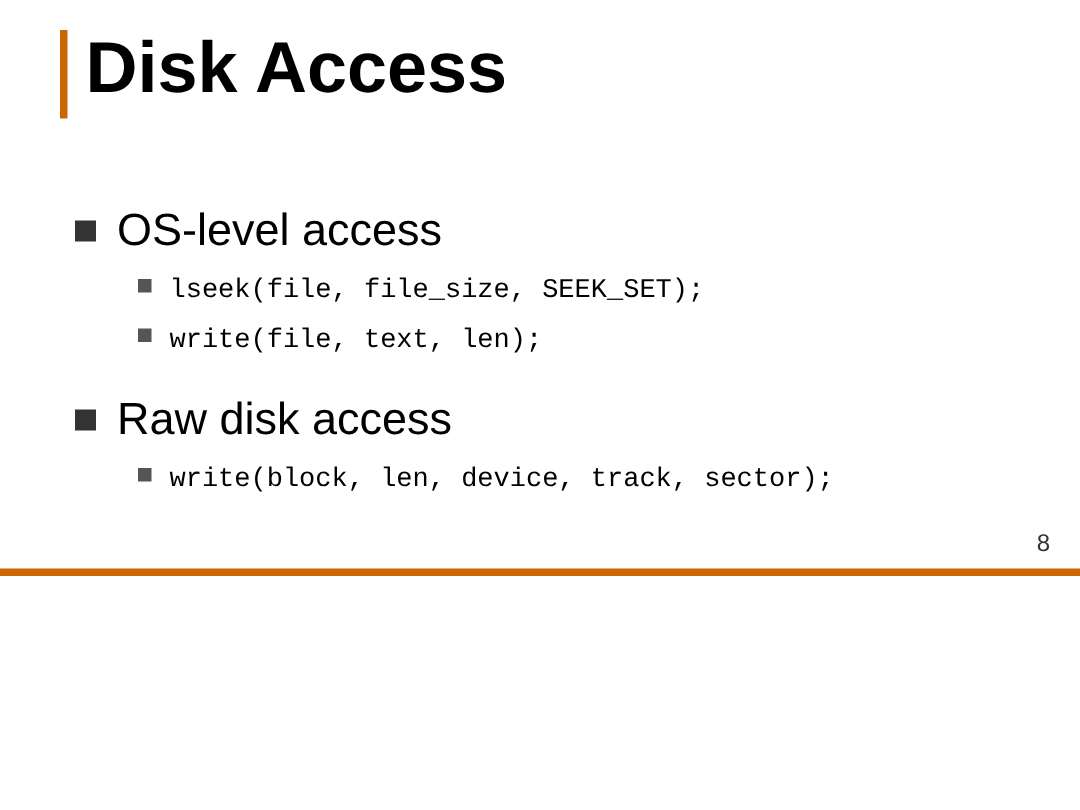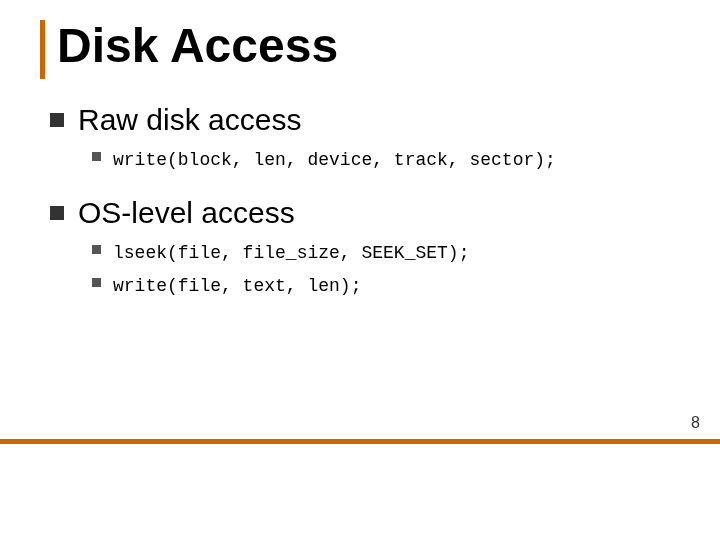--- a/index.html
+++ b/index.html
@@ -12,26 +12,27 @@
       width: 720px;
       height: 540px;
       background: #ffffff;
       font-family: Arial, Helvetica, sans-serif;
       overflow: hidden;
       position: relative;
     }
 
     .slide {
       width: 720px;
-      height: 444px;
+      height: 384px;
       background: #ffffff;
       padding: 20px 40px 30px 40px;
       position: relative;
       display: flex;
       flex-direction: column;
+      gap: 34px;
     }
 
     .title {
       font-size: 48px;
       font-weight: bold;
       color: #000000;
       margin-bottom: 24px;
       padding-bottom: 6px;
       border-left: 5px solid #cc6600;
       padding-left: 12px;
@@ -115,45 +116,45 @@
 
 <div class="slide">
 
   <div class="title">Disk Access</div>
 
   <div class="content">
 
     <div class="bullet-item">
       <div class="bullet-main">
         <div class="bullet-square"></div>
-        <span class="bullet-main-text">Raw disk access</span>
-      </div>
-      <div class="sub-bullets">
-        <div class="sub-bullet">
-          <div class="sub-bullet-square"></div>
-          <span class="sub-bullet-text">write(block, len, device, track, sector);</span>
-        </div>
-      </div>
-    </div>
-
-    <div class="bullet-item">
-      <div class="bullet-main">
-        <div class="bullet-square"></div>
         <span class="bullet-main-text">OS-level access</span>
       </div>
       <div class="sub-bullets">
         <div class="sub-bullet">
           <div class="sub-bullet-square"></div>
           <span class="sub-bullet-text">lseek(file, file_size, SEEK_SET);</span>
         </div>
         <div class="sub-bullet">
           <div class="sub-bullet-square"></div>
           <span class="sub-bullet-text">write(file, text, len);</span>
         </div>
       </div>
     </div>
 
+    <div class="bullet-item">
+      <div class="bullet-main">
+        <div class="bullet-square"></div>
+        <span class="bullet-main-text">Raw disk access</span>
+      </div>
+      <div class="sub-bullets">
+        <div class="sub-bullet">
+          <div class="sub-bullet-square"></div>
+          <span class="sub-bullet-text">write(block, len, device, track, sector);</span>
+        </div>
+      </div>
+    </div>
+
   </div>
 
   <div class="bottom-bar"></div>
   <span class="page-number">8</span>
 
 </div>
 
 </body></html>

